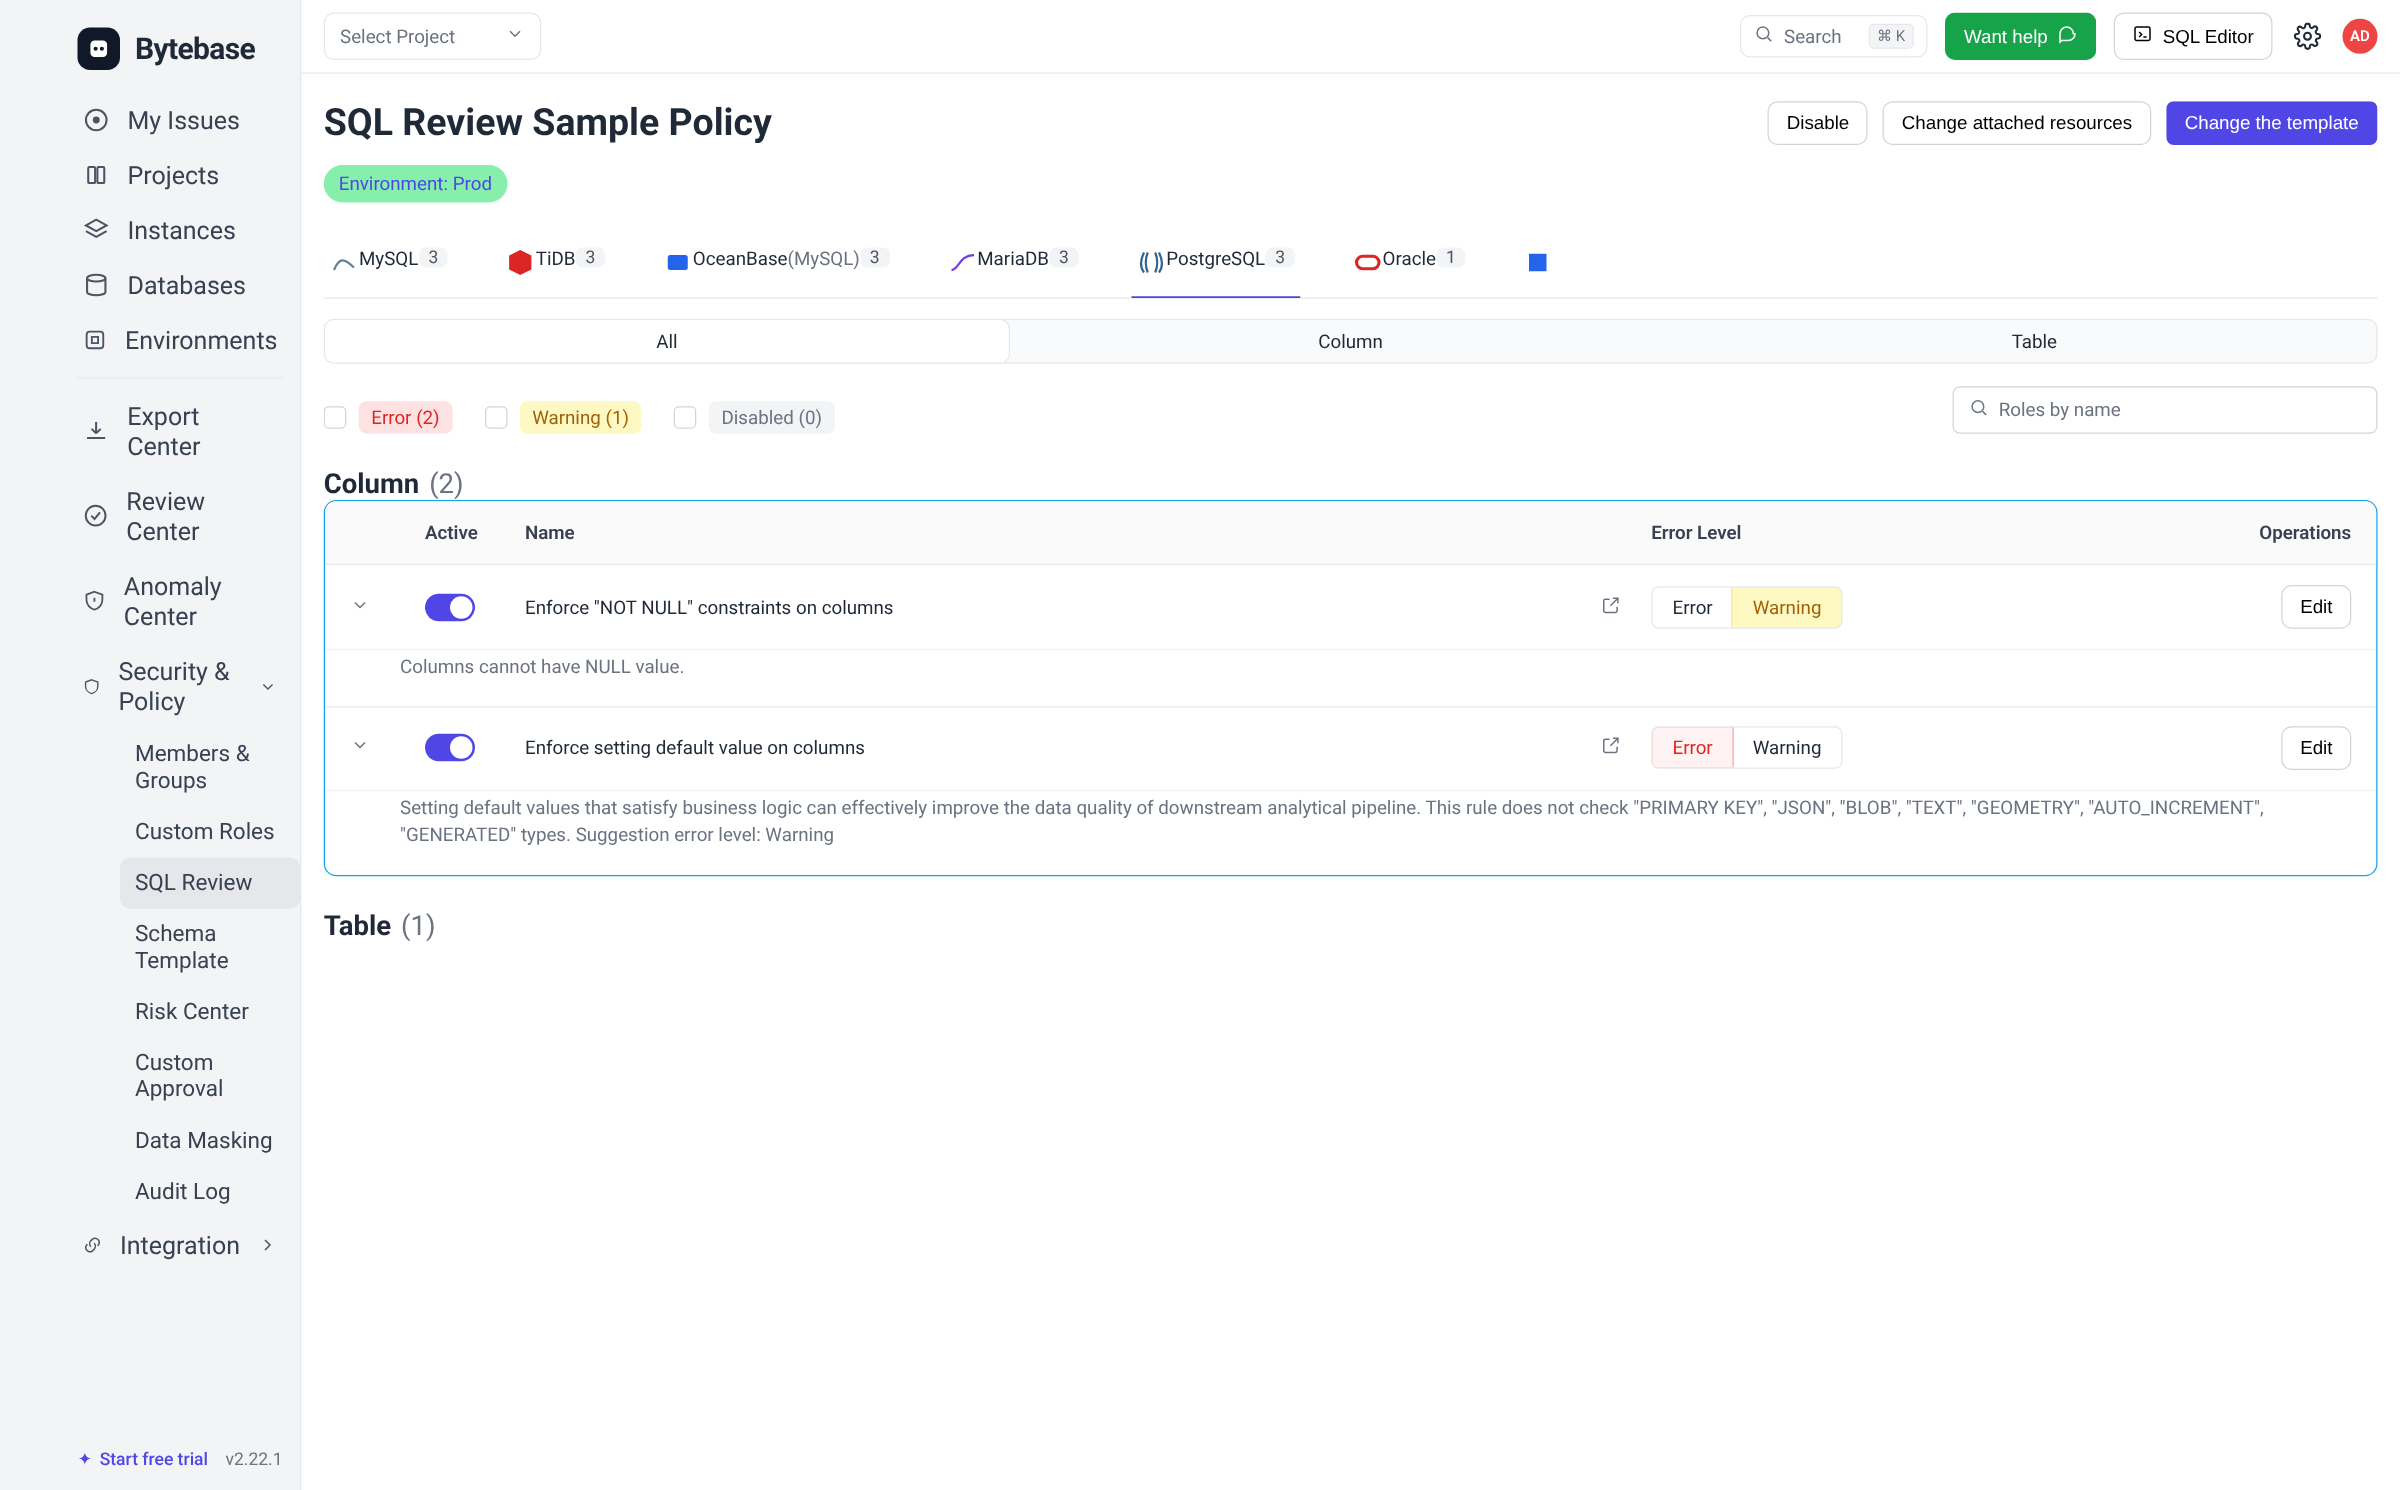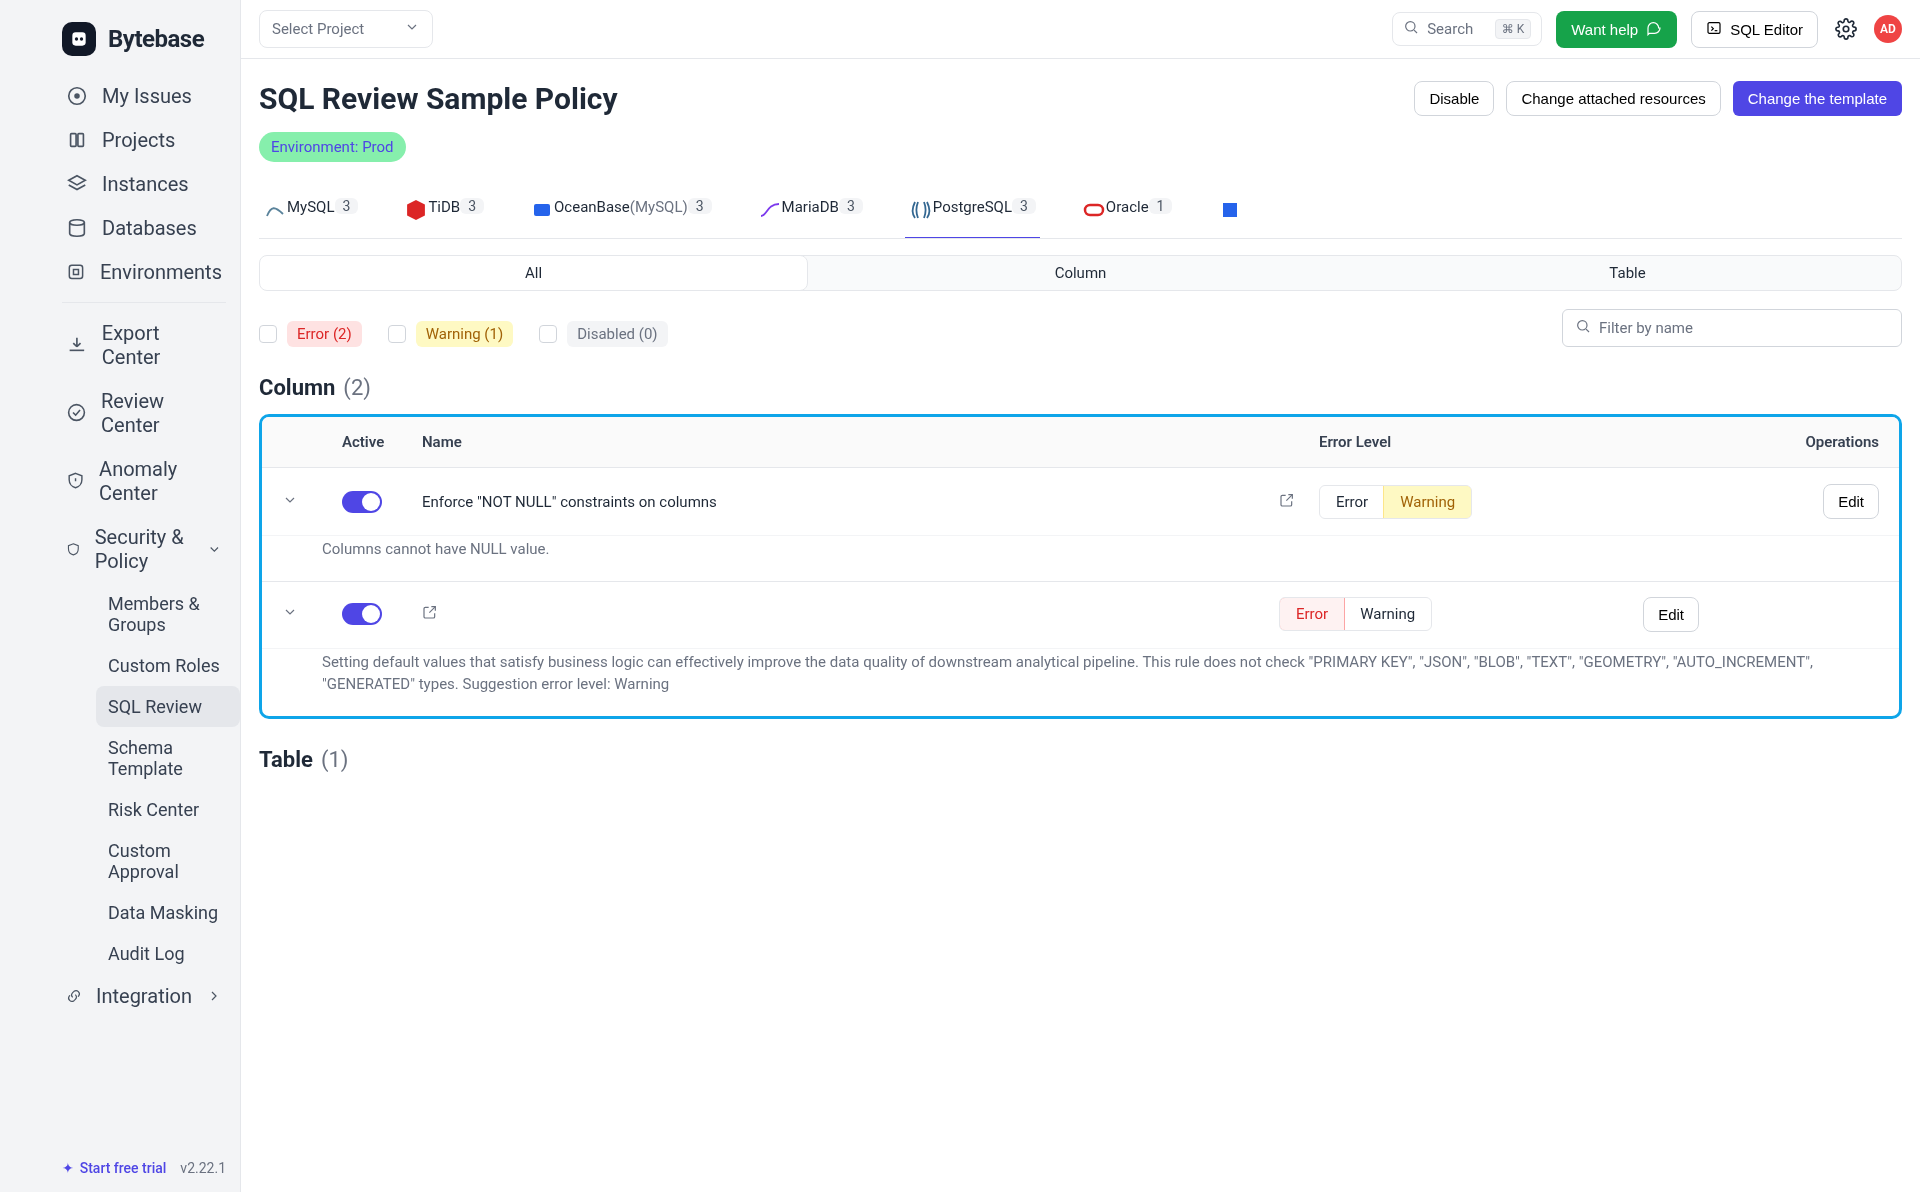--- a/index.html
+++ b/index.html
@@ -66,21 +66,21 @@
 .pill-error { background:#fee2e2; color:#dc2626; }
 .pill-warn  { background:#fef9c3; color:#a16207; }
 .pill-disabled { background:#f3f4f6; color:#6b7280; }
 .filter-input { margin-left:auto; display:flex; align-items:center; gap:8px; border:1px solid #d1d5db; border-radius:6px; padding:8px 12px; width:340px; color:#6b7280; }
 
 
 .section-title { display:flex; align-items:baseline; gap:8px; margin-top:28px; font-size:22px; font-weight:700; }
 .section-count { color:#6b7280; font-weight:400; }
 
 
-.rules-table { margin-top:14px; border:3px solid #0ea5e9; border-radius:10px; overflow:hidden; }
+.rules-table { border:1px solid #0ea5e9; border-radius:10px; overflow:hidden; }
 .rules-head, .rule-row { display:grid; grid-template-columns: 60px 80px 1fr 40px 380px 180px; align-items:center; padding:16px 20px; }
 .rules-head { background:#fafafa; font-weight:600; color:#374151; border-bottom:1px solid #e5e7eb; }
 .rule-row { border-bottom:1px solid #f3f4f6; }
 .rule-desc { grid-column: 1 / -1; padding: 2px 60px 20px 60px; color:#6b7280; line-height:1.5; }
 .chevron-cell { color:#6b7280; cursor:pointer; }
 .toggle { width:40px; height:22px; background:#4f46e5; border-radius:999px; position:relative; cursor:pointer; }
 .toggle::after { content:""; position:absolute; right:2px; top:2px; width:18px; height:18px; background:#fff; border-radius:50%; }
 .level-seg { display:inline-flex; border:1px solid #e5e7eb; border-radius:6px; overflow:hidden; }
 .level-opt { padding:7px 16px; cursor:pointer; }
 .level-opt.sel-error { background:#fef2f2; color:#dc2626; border:1px solid #fca5a5; margin:-1px; border-radius:6px 0 0 6px; }
@@ -374,21 +374,21 @@
         </label>
         <label class="filter-chk">
           <span class="chk"></span>
           <span class="pill pill-disabled">Disabled (0)</span>
         </label>
         <div class="filter-input">
           <span><svg width="16" height="16" viewBox="0 0 24 24">
                 <circle cx="11" cy="11" r="7"></circle>
                 <line x1="21" y1="21" x2="16.65" y2="16.65"></line>
               </svg></span>
-          <span>Filter by name</span>
+          <span>Roles by name</span>
         </div>
       </div>
 
       
       <div class="section-title">
         <span>Column</span>
         <span class="section-count">(2)</span>
       </div>
 
       <div class="rules-table">
@@ -420,20 +420,21 @@
           </span>
           <button class="btn btn-outline edit-btn">Edit</button>
         </div>
         <div class="rule-desc">Columns cannot have NULL value.</div>
 
         <div class="rule-row with-divider">
           <span class="chevron-cell"><svg width="16" height="16" viewBox="0 0 24 24">
                 <polyline points="6 9 12 15 18 9"></polyline>
               </svg></span>
           <span class="toggle"></span>
+          <span>Enforce setting default value on columns</span>
           <span class="extlink"><svg width="16" height="16" viewBox="0 0 24 24">
                 <path d="M14 4h6v6"></path>
                 <path d="M20 4l-9 9"></path>
                 <path d="M19 14v5a2 2 0 0 1-2 2H5a2 2 0 0 1-2-2V7a2 2 0 0 1 2-2h5"></path>
               </svg></span>
           <span>
             <span class="level-seg">
               <span class="level-opt sel-error">Error</span>
               <span class="level-opt">Warning</span>
             </span>

